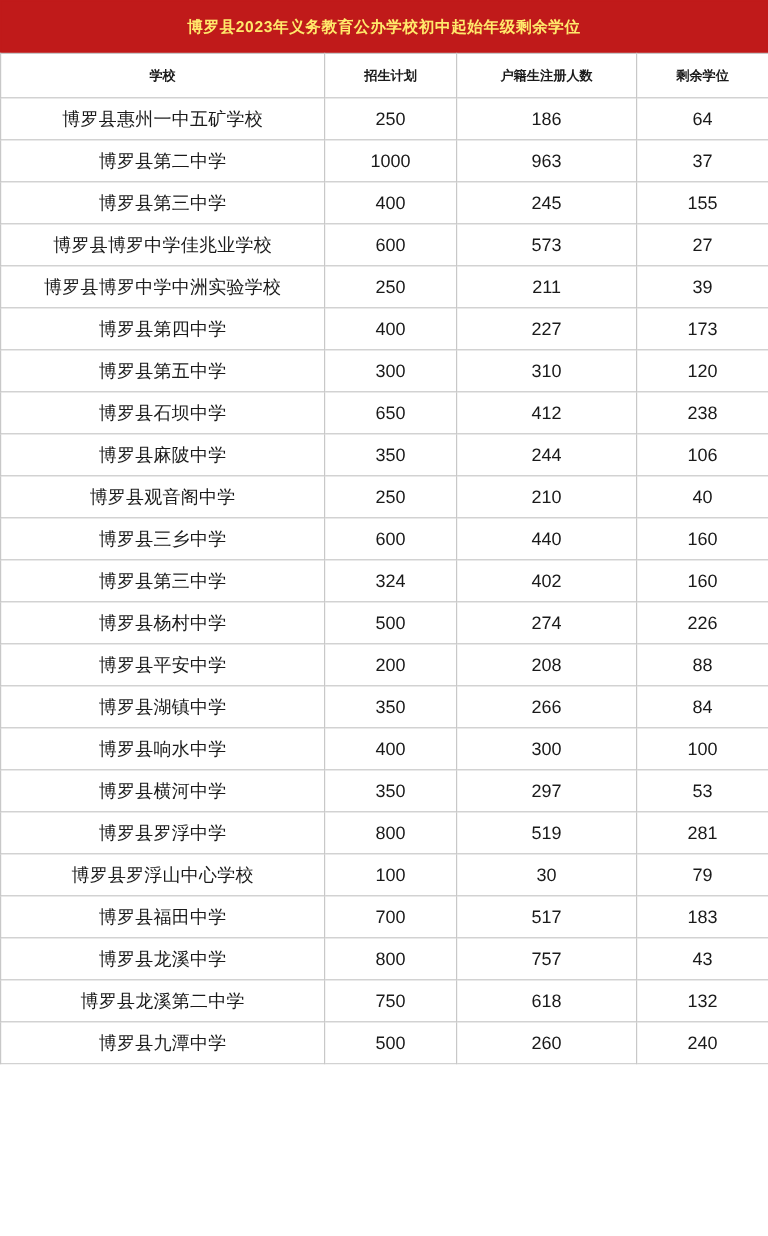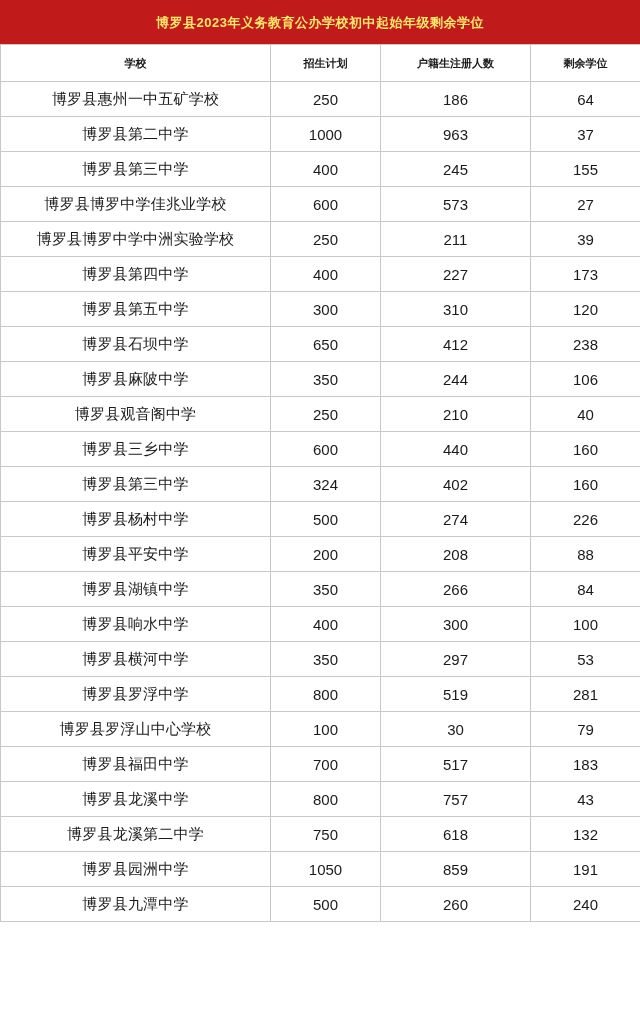--- a/index.html
+++ b/index.html
@@ -216,26 +216,20 @@
           <td>757</td>
           <td>43</td>
         </tr>
         <tr>
           <td>博罗县龙溪第二中学</td>
           <td>750</td>
           <td>618</td>
           <td>132</td>
         </tr>
         <tr>
-          <td>博罗县园洲中学</td>
-          <td>1050</td>
-          <td>859</td>
-          <td>191</td>
-        </tr>
-        <tr>
           <td>博罗县九潭中学</td>
           <td>500</td>
           <td>260</td>
           <td>240</td>
         </tr>
       </tbody>
   </table>
 
 </div>
 

